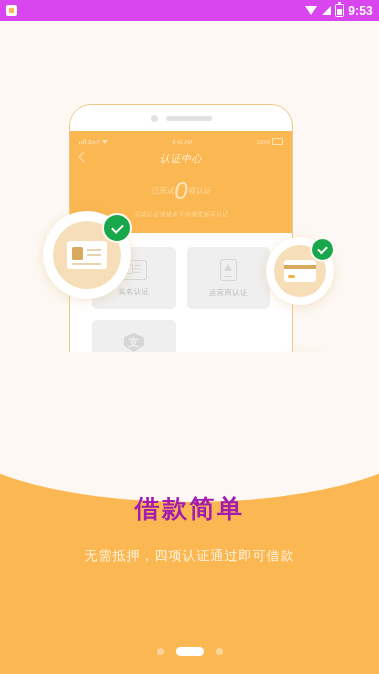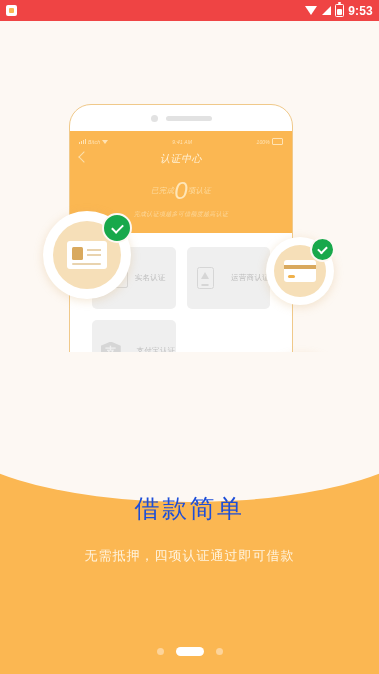--- a/index.html
+++ b/index.html
@@ -6,21 +6,21 @@
   body{
     width:379px;height:674px;overflow:hidden;
     font-family:"Liberation Sans","DejaVu Sans",sans-serif;
     background:#FDF8F3;
   }
   .screen{position:relative;width:379px;height:674px;overflow:hidden;background:#FDF8F3;}
 
   
   .statusbar{
     position:absolute;top:0;left:0;width:379px;height:21px;
-    background:#ef4444;display:flex;align-items:center;
+    background:#d946ef;display:flex;align-items:center;
     justify-content:space-between;padding:0 6px;box-sizing:border-box;z-index:50;
   }
   .sb-left{display:flex;align-items:center;gap:4px;}
   .sb-app{width:11px;height:11px;background:#fff;border-radius:2px;position:relative;}
   .sb-app::after{content:"";position:absolute;left:3px;top:3px;width:5px;height:5px;background:#FBB752;border-radius:1px;}
   .sb-right{display:flex;align-items:center;gap:4px;}
   .ic-wifi{width:13px;height:9px;position:relative;}
   .ic-wifi::before{content:"";position:absolute;left:0;top:0;width:0;height:0;
     border-left:6.5px solid transparent;border-right:6.5px solid transparent;border-top:9px solid #fff;}
   .ic-sig{width:0;height:0;border-left:9px solid transparent;border-bottom:9px solid #fff;}
@@ -55,21 +55,21 @@
   .nav{position:relative;height:22px;display:flex;align-items:center;justify-content:center;}
   .back{position:absolute;left:10px;top:5px;width:7px;height:7px;border-left:1.4px solid #FBE0AE;border-bottom:1.4px solid #FBE0AE;transform:rotate(45deg);}
   .nav-title{color:#FFF1D6;font-size:10px;letter-spacing:.5px;}
   .count-row{display:flex;align-items:center;justify-content:center;margin-top:9px;}
   .count-lbl{color:#FDDCA1;font-size:7.5px;letter-spacing:.3px;}
   .count-num{color:#FEE6B8;font-size:24px;font-weight:300;line-height:1;}
   .head-note{text-align:center;color:#FCD79A;font-size:6px;margin-top:7px;letter-spacing:.3px;}
 
   
   .grid{display:grid;grid-template-columns:1fr 1fr;gap:11px;padding:14px 22px 0;}
-  .tile{background:#EFEFEF;border-radius:5px;height:62px;display:flex;flex-direction:row;align-items:center;justify-content:center;gap:7px;}
+  .tile{background:#EFEFEF;border-radius:5px;height:62px;display:flex;flex-direction:column;align-items:center;justify-content:center;gap:7px;}
   .tile-label{color:#BDBDBD;font-size:7.5px;letter-spacing:.3px;}
   .ticon{width:24px;height:18px;position:relative;}
   
   .ti-id{border:1.6px solid #D6D6D6;border-radius:2px;}
   .ti-id::before{content:"";position:absolute;left:3px;top:3.5px;width:6px;height:8px;border:1.4px solid #D6D6D6;border-radius:1px;}
   .ti-id::after{content:"";position:absolute;left:12px;top:4px;width:7px;height:1.4px;background:#D6D6D6;
     box-shadow:0 3.4px 0 #D6D6D6,0 6.8px 0 #D6D6D6;}
   
   .ti-bank{border:1.6px solid #D6D6D6;border-radius:2px;}
   .ti-bank::before{content:"";position:absolute;left:0;top:4px;width:100%;height:3px;background:#D6D6D6;}
@@ -133,21 +133,21 @@
 
   .bg-ali{width:40px;height:40px;background:#fff;clip-path:polygon(50% 0,100% 22%,100% 66%,50% 100%,0 66%,0 22%);
     display:flex;align-items:center;justify-content:center;}
   .bg-ali span{color:#D9A95E;font-size:24px;font-weight:bold;line-height:1;}
 
   
   .bottom{position:absolute;left:0;bottom:0;width:379px;height:260px;background:#FBB752;z-index:30;}
   .arc{position:absolute;left:-14%;top:-62px;width:128%;height:150px;background:#FDF8F3;
     border-radius:0 0 50% 50%;z-index:31;}
   .bot-content{position:absolute;left:0;top:0;width:379px;z-index:32;text-align:center;}
-  .title{margin-top:78px;color:#1d4ed8;font-size:25px;letter-spacing:2.5px;font-weight:normal;}
+  .title{margin-top:78px;color:#a21caf;font-size:25px;letter-spacing:2.5px;font-weight:bold;}
   .subtitle{margin-top:22px;color:#FFF4DF;font-size:13px;letter-spacing:1px;}
   .dots{position:absolute;left:0;bottom:18px;width:379px;display:flex;align-items:center;justify-content:center;gap:12px;z-index:40;}
   .dot{width:7px;height:7px;border-radius:50%;background:#FDD49A;}
   .dot.active{width:28px;height:9px;border-radius:5px;background:#FFFFFF;}
 </style>
 </head>
 <body>
 
 <div class="screen">
 

